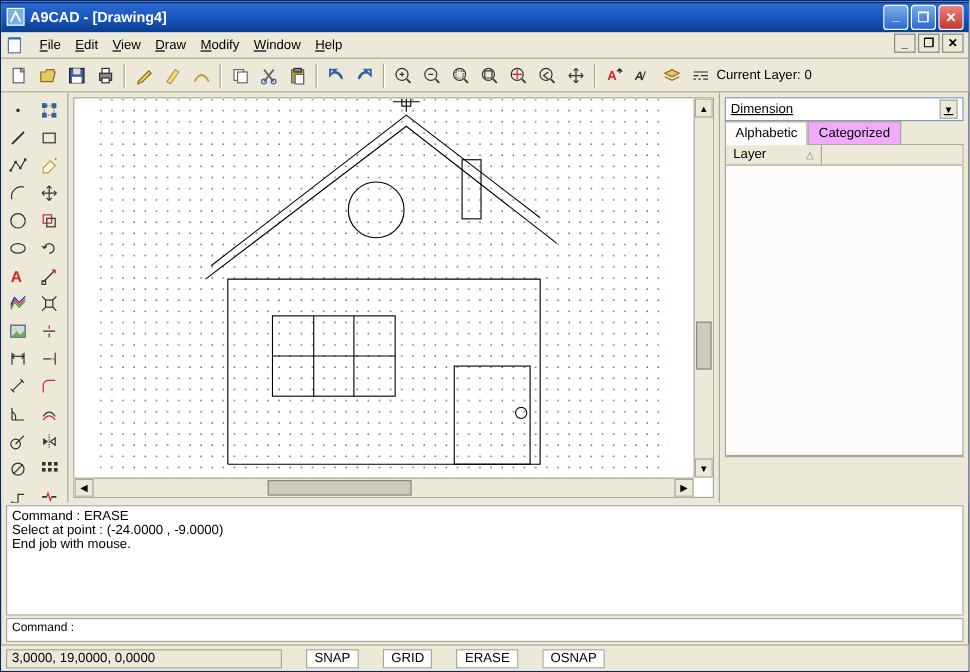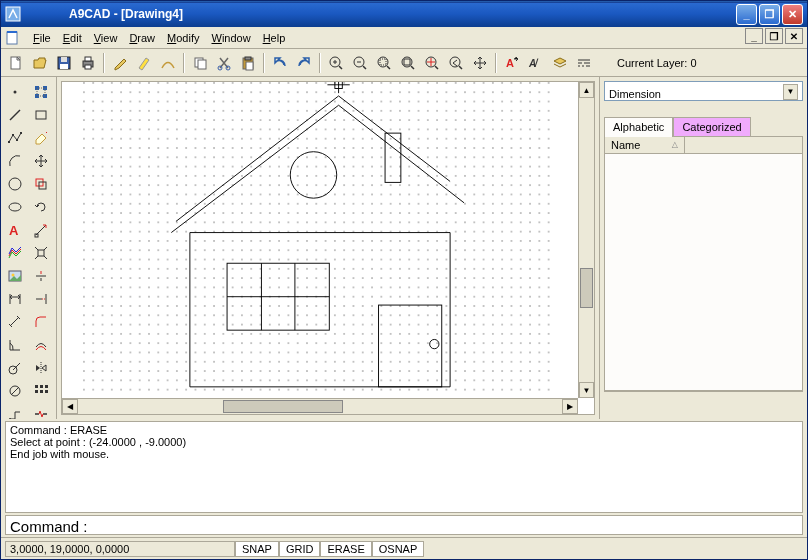--- a/index.html
+++ b/index.html
@@ -1,58 +1,58 @@
 <!DOCTYPE html>
 <html><head>
 <meta charset="utf-8">
 <style>
 * { box-sizing: border-box; margin: 0; padding: 0; }
 body { font-family: Tahoma, Arial, sans-serif; font-size: 11px; background: #ece9d8; overflow: hidden; width: 808px; height: 560px; }
 .window { width: 808px; height: 560px; border: 1px solid #0a246a; background: #ece9d8; display: flex; flex-direction: column; }
-.titlebar { height: 26px; background: linear-gradient(to bottom, #3b8de6 0%, #0a246a 4%, #2a6ad0 8%, #1a58c0 50%, #0c3d8f 100%); display: flex; align-items: center; padding: 0 4px; color: white; gap: 44px; }
+.titlebar { height: 26px; background: linear-gradient(to bottom, #3b8de6 0%, #0a246a 4%, #2a6ad0 8%, #1a58c0 50%, #0c3d8f 100%); display: flex; align-items: center; padding: 0 4px; color: white; }
 .titlebar .ico { width: 16px; height: 16px; margin-right: 4px; display:inline-flex;align-items:center;justify-content:center; }
 .titlebar .title { flex: 1; font-weight: bold; font-size: 12px; }
 .winbtns { display: flex; gap: 2px; }
 .winbtn { width: 21px; height: 21px; background: linear-gradient(to bottom, #7aaee8, #2a6ad0); border: 1px solid #fff; border-radius: 3px; display: flex; align-items: center; justify-content: center; color: white; font-weight: bold; font-size: 11px; cursor: pointer; }
 .winbtn.close { background: linear-gradient(to bottom, #f08080, #c0392b); }
 .menubar { height: 22px; background: #ece9d8; display: flex; align-items: center; padding: 0 4px; border-bottom: 1px solid #aca899; position: relative; text-align: right; }
 .menubar .docico { width: 16px; height:16px; margin-right: 6px; }
 .menubar .menu { padding: 2px 6px; cursor: pointer; }
 .menubar .menu span { text-decoration: underline; }
 .mdi-btns { position: absolute; right: 4px; top: 1px; display: flex; gap: 2px; }
 .mdi-btn { width: 18px; height: 16px; border: 1px solid #888; background: #ece9d8; font-size:10px; display:flex;align-items:center;justify-content:center; cursor:pointer; font-weight:bold;}
 .toolbar { height: 28px; background: #ece9d8; border-bottom: 1px solid #aca899; display: flex; align-items: center; padding: 0 4px; gap: 2px; }
 .tbtn { width: 22px; height: 22px; display: flex; align-items: center; justify-content: center; cursor: pointer; border: 1px solid transparent; }
 .tsep { width: 2px; height: 20px; border-left: 1px solid #aca899; border-right: 1px solid #fff; margin: 0 2px; }
-.layertext { margin-left: 20px; font-size: 11px; }
+.layertext { margin-left: 0; font-size: 11px; }
 .main { flex: 1; display: flex; overflow: hidden; }
 .left-tools { width: 56px; background: #ece9d8; border-right: 1px solid #aca899; display: flex; flex-direction: column; padding: 4px 2px; gap: 1px; }
 .toolrow { display: flex; gap: 2px; }
 .ltoolbtn { width: 24px; height: 22px; display:flex;align-items:center;justify-content:center; cursor:pointer; border:1px solid transparent;}
 .canvas-area { flex: 1; display: flex; flex-direction: column; padding: 4px; }
 .canvas-wrap { flex: 1; position: relative; border: 1px solid #aca899; background: white; overflow: hidden; }
 .canvas { position: absolute; left: 0; top: 0; right: 16px; bottom: 16px; overflow: hidden; }
 .vscroll { position: absolute; right: 0; top: 0; width: 16px; bottom: 16px; background: #ece9d8; border-left: 1px solid #aca899; }
 .hscroll { position: absolute; left: 0; bottom: 0; right: 16px; height: 16px; background: #ece9d8; border-top: 1px solid #aca899; }
 .rightpanel { width: 208px; background: #ece9d8; border-left: 1px solid #aca899; padding: 4px; display:flex; flex-direction:column; }
-.combo { height: 20px; border: 1px solid #7f9db9; background: white; display:flex;align-items:flex-end; padding:0 4px; justify-content:space-between; cursor:pointer;}
+.combo { height: 20px; border: 1px solid #7f9db9; background: white; display:flex;align-items:center; padding:0 4px; justify-content:space-between; cursor:pointer;text-decoration:underline;}
 .combo .arrow { width:15px;height:16px;background:#ece9d8;border:1px solid #aca899;display:flex;align-items:center;justify-content:center;font-size:8px;}
-.tabs { display:flex; margin-top:16px; }
+.tabs { display:flex; margin-top:0; }
 .tab { padding: 3px 8px; border: 1px solid #aca899; background:#f0abfc; cursor:pointer; font-size:11px; border-bottom:none; position:relative; }
 .tab.active { background:#fdfcfa; z-index:2; margin-bottom:-1px; padding-bottom:4px;}
 .gridpanel { flex:1; border:1px solid #aca899; background:#fdfcfa; }
 .gridhdr { display:flex; background:#ece9d8; border-bottom:1px solid #aca899; }
 .gridcol { padding:2px 6px; border-right:1px solid #aca899; font-size:11px; }
 .gridcol.name { flex:0 0 80px; display:flex; justify-content:space-between; align-items:center;}
 .gridcol.value { flex:1; }
 .gridfoot { height:24px; border-top:1px solid #aca899; background:#ece9d8; margin-top:auto;}
 .propbox { display:flex; flex-direction:column; height: calc(100% - 50px); }
 .cmdbox { height: 92px; border: 1px solid #aca899; background: white; margin: 2px 4px; padding: 2px 4px; font-size: 11px; overflow:hidden; }
-.cmdline { height: 20px; border: 1px solid #aca899; background: white; margin: 0 4px 2px 4px; padding: 2px 4px; font-size:15px; }
-.statusbar { height: 22px; background: #ece9d8; border-top: 1px solid #aca899; display:flex; align-items:center; padding: 0 4px; gap: 0; }
+.cmdline { height: 20px; border: 1px solid #aca899; background: white; margin: 0 4px 2px 4px; padding: 2px 4px; font-size:10px; }
+.statusbar { height: 22px; background: #ece9d8; border-top: 1px solid #aca899; display:flex; align-items:center; padding: 0 4px; gap: 20px; }
 .statuscoord { flex: 0 0 230px; border:1px solid #aca899; padding:1px 4px; font-size:11px; background:#ece9d8;}
 .statusbtn { padding: 1px 6px; border:1px solid #aca899; cursor:pointer; font-size:11px; background:#ffffff;}
 svg { display:block; }
 .vscroll .sbtn, .hscroll .sbtn { position:absolute; background:#ece9d8; border:1px solid #aca899; display:flex;align-items:center;justify-content:center;font-size:8px;cursor:pointer;}
 </style>
 </head>
 <body>
 
 <div class="window">
   <div class="titlebar">
@@ -512,21 +512,21 @@
         <span class="arrow">▼</span>
       </div>
       <div class="tabs">
         <div class="tab active">Alphabetic</div>
         <div class="tab">Categorized</div>
       </div>
       <div class="propbox">
         <div class="gridpanel">
           <div class="gridhdr">
             <div class="gridcol name">
-                <span>Name</span>
+                <span>Layer</span>
                 <span style="font-size:8px;color:#888">△</span>
               </div>
           </div>
         </div>
         <div class="gridfoot"></div>
       </div>
     </div>
   </div>
 
   <div class="cmdbox">

